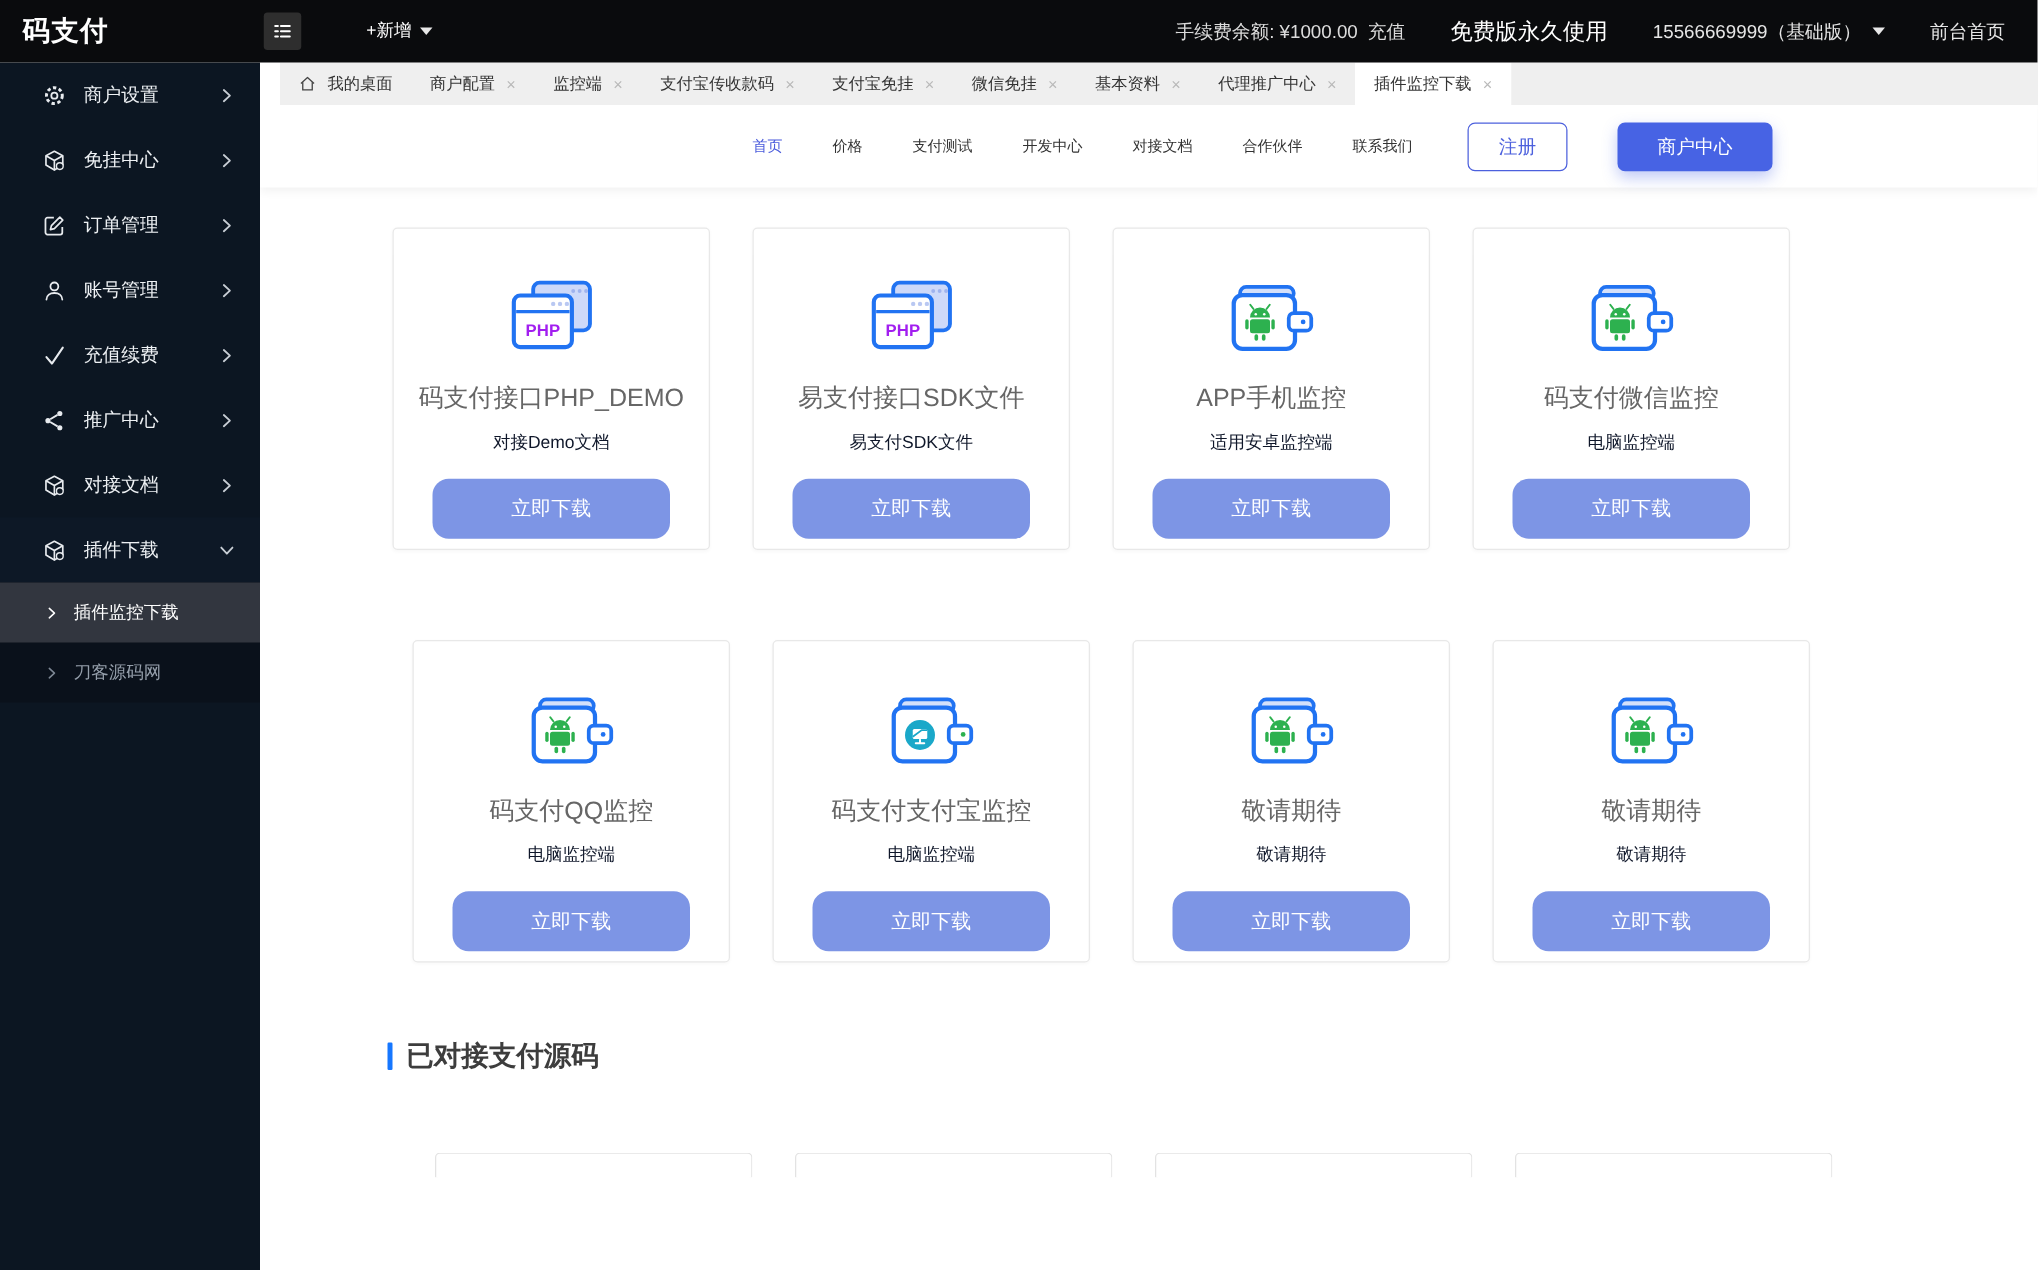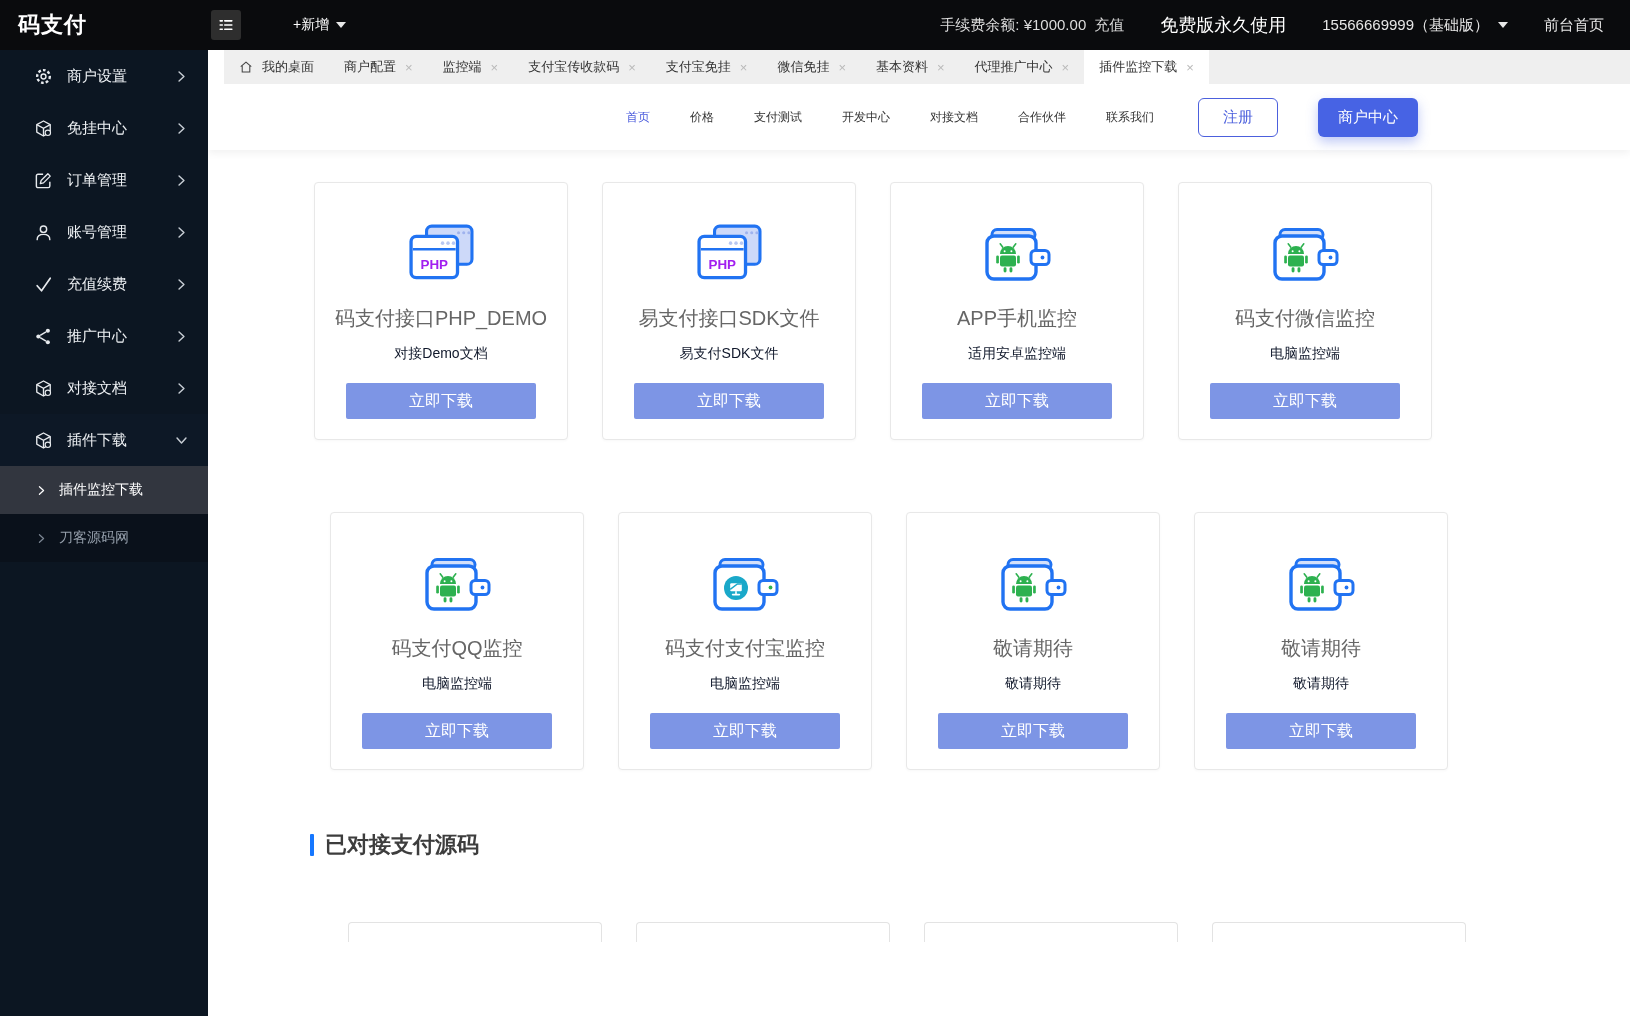--- a/index.html
+++ b/index.html
@@ -49,35 +49,35 @@
   .content { position:absolute; top:84px; left:208px; width:1422px; height:932px;
     background:#fff; overflow:hidden; }
 
   .site-nav { height:66px; display:flex; align-items:center; justify-content:flex-end;
     gap:40px; padding-right:212px; background:#fff; box-shadow:0 3px 8px rgba(0,0,0,.06); }
   .nav-link { font-size:12px; color:#333; cursor:pointer; }
   .nav-link.active { color:#4a5bdc; }
   .btn-register { border:1px solid #4c60dd; color:#4c60dd; background:#fff; border-radius:6px;
     padding:9px 24px; font-size:15px; cursor:pointer; margin-left:4px; }
   .btn-merchant { border:none; background:#4763e4; color:#fff; border-radius:6px;
-    padding:10px 20px; font-size:15px; cursor:pointer; box-shadow:0 5px 12px rgba(71,99,228,.35); }
+    padding:10px 32px; font-size:15px; cursor:pointer; box-shadow:0 5px 12px rgba(71,99,228,.35); }
 
   .section { display:flex; align-items:center; margin:60px 0 0 102px; }
   .section-bar { width:4px; height:22px; background:#1677ff; margin-right:11px; border-radius:1px; }
   .section-title { font-size:22px; color:#3d3d3d; }
 
   .cards { display:flex; gap:34px; margin-left:106px; margin-top:32px; }
   .cards.row2 { margin-left:122px; margin-top:72px; }
   .card { width:254px; height:258px; background:#fff; border:1px solid #e8e8e8; border-radius:4px;
     display:flex; flex-direction:column; align-items:center; box-shadow:0 1px 3px rgba(0,0,0,.03); }
   .card-icon { margin-top:40px; width:76px; height:64px; }
   .card-title { margin-top:18px; font-size:20px; color:#666; white-space:nowrap; }
   .card-sub { margin-top:13px; font-size:14px; color:#0f172a; }
-  .card-btn { margin-top:20px; width:190px; height:36px; background:#7d95e5; color:#fff;
-    font-size:16px; border:none; border-radius:2px; cursor:pointer;
+  .card-btn { margin-top:20px; width:190px; height:48px; background:#7d95e5; color:#fff;
+    font-size:16px; border:none; border-radius:13px; cursor:pointer;
     font-family:Liberation Sans, sans-serif; }
 
   .cards.partial { margin-left:140px; margin-top:62px; }
   .card-stub { width:254px; height:20px; border:1px solid #e3e3e3; border-bottom:none;
     border-radius:4px 4px 0 0; background:#fff; }
 
   svg { display:block; }
 </style>
 </head>
 <body>

